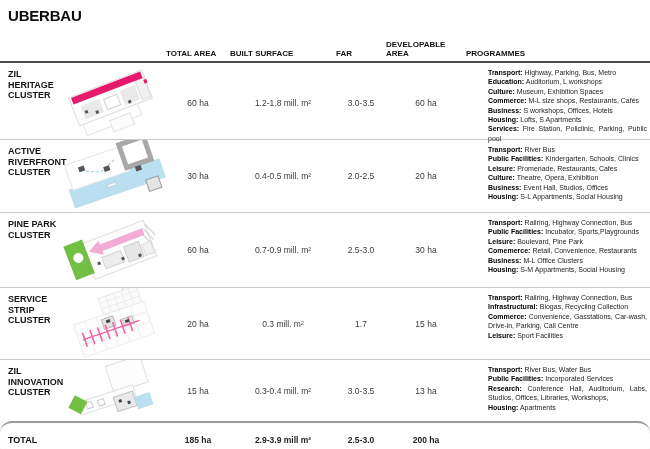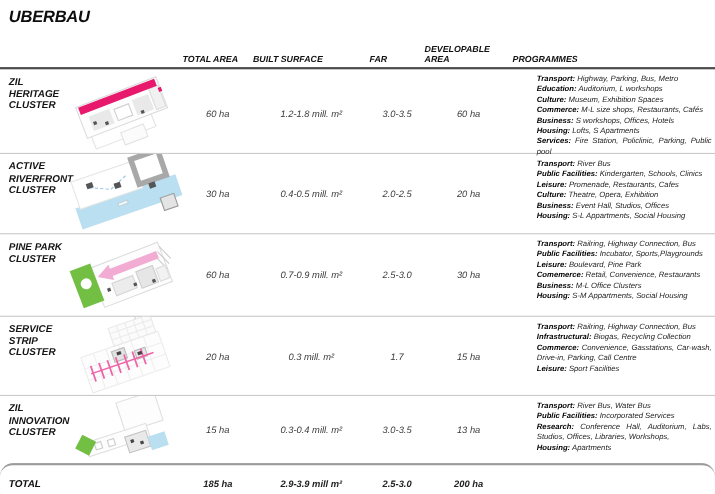--- a/index.html
+++ b/index.html
@@ -1,18 +1,18 @@
 <!DOCTYPE html>
 <html><head>
 <meta charset="utf-8">
 <style>
   html,body{margin:0;padding:0;background:#ffffff;}
   .page{
     width:650px;height:449px;background:#fff;position:relative;overflow:hidden;
-    font-family:"Liberation Sans",sans-serif;box-sizing:border-box;color:#111;font-style:italic;
+    font-family:"Liberation Sans",sans-serif;box-sizing:border-box;color:#111;
   }
   .title{
     font-size:15px;font-weight:bold;padding:7px 0 0 8px;letter-spacing:-0.2px;color:#0d0d0d;
   }
   .grid-cols{
     display:grid;
     grid-template-columns:62px 104px 64px 106px 50px 80px 184px;
   }
   .thead{
     align-items:end;height:32px;padding-bottom:3px;margin-top:2px;

